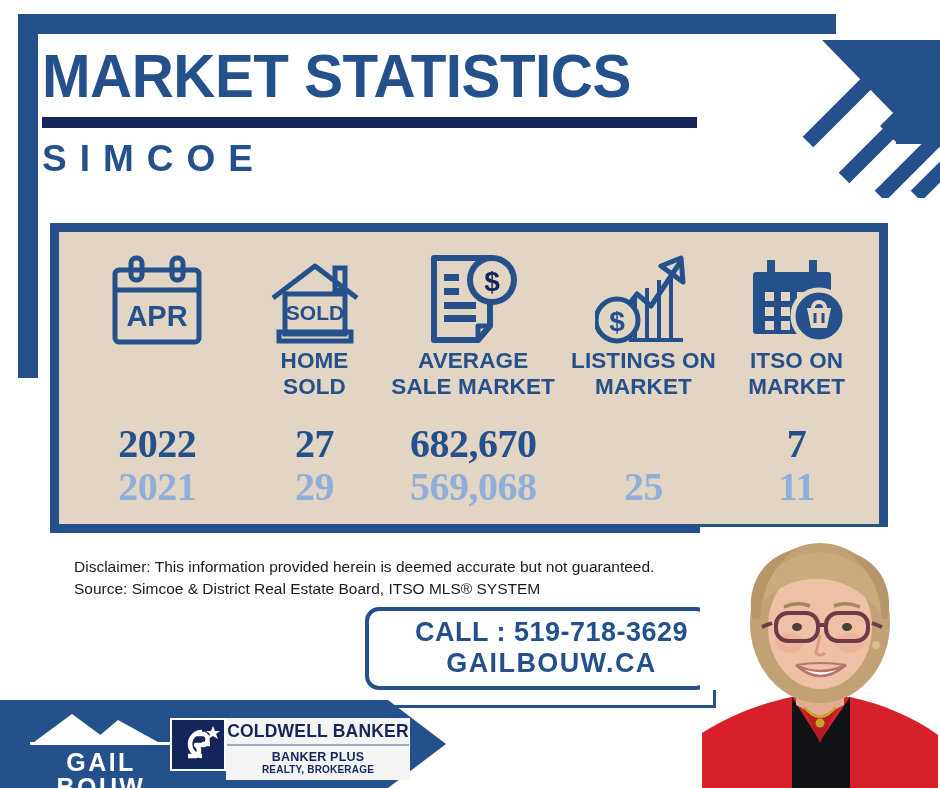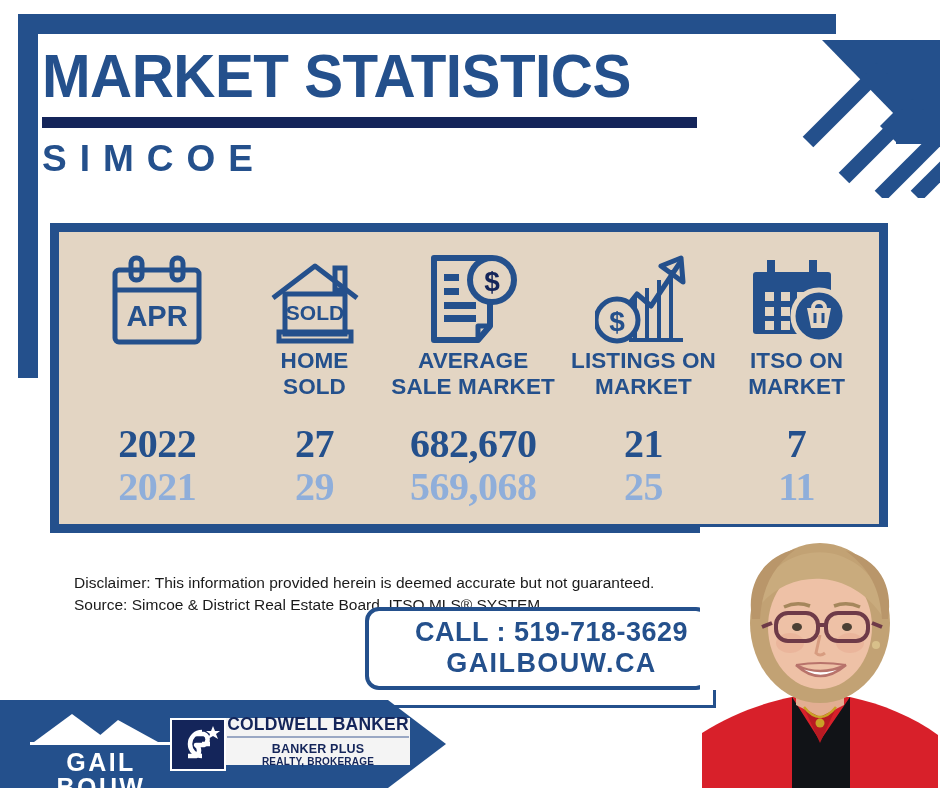--- a/index.html
+++ b/index.html
@@ -133,21 +133,20 @@
   #col-month .stat-label { visibility: hidden; }
 
   
   #disclaimer-block {
     position: absolute;
     left: 74px; top: 556px;
     width: 660px;
     font-size: 15.5px;
     color: #1a1a1a;
     line-height: 1.45;
-    margin-top: 16px;
   }
 
   
   #cta-box {
     position: absolute;
     left: 365px; top: 607px;
     width: 345px; height: 83px;
     border: 4px solid #24508C;
     border-radius: 14px;
     background: #ffffff;
@@ -225,21 +224,21 @@
     position: absolute;
     left: 170px; top: 718px;
     width: 56px; height: 53px;
     background: #14255A;
     border: 2px solid #ffffff;
     box-sizing: border-box;
   }
   #cb-wordmark {
     position: absolute;
     left: 226px; top: 718px;
-    width: 184px; height: 47px;
+    width: 184px; height: 62px;
     background: #F4F4F4;
     display: flex;
     flex-direction: column;
     align-items: center;
     justify-content: center;
     box-sizing: border-box;
   }
   #cb-brand {
     font-size: 17.5px;
     font-weight: 800;
@@ -365,21 +364,20 @@
           </g>
           <polyline points="26,62 42,42 56,54 84,12" fill="none" stroke="#24508C" stroke-width="5" stroke-linejoin="round" stroke-linecap="round"></polyline>
           <polygon points="86,6 88,30 66,14" fill="none" stroke="#24508C" stroke-width="5" stroke-linejoin="round"></polygon>
           <circle cx="22" cy="68" r="21" fill="#E3D5C3" stroke="#24508C" stroke-width="5"></circle>
           <text x="22" y="79" font-family="Liberation Sans, sans-serif" font-size="28" font-weight="700" fill="#24508C" text-anchor="middle">$</text>
         </svg>
       </div>
       <div class="stat-label">LISTINGS ON
 MARKET</div>
       <div class="stat-values">
-        <div class="val-current">21</div>
         <div class="val-prior">25</div>
       </div>
     </div>
 
     <div class="stat-col">
       <div class="stat-icon">
         <svg width="100" height="90" viewBox="0 0 100 90" xmlns="http://www.w3.org/2000/svg">
           <rect x="6" y="14" width="78" height="62" rx="3" fill="#24508C"></rect>
           <rect x="20" y="2" width="8" height="18" fill="#24508C"></rect>
           <rect x="62" y="2" width="8" height="18" fill="#24508C"></rect>

